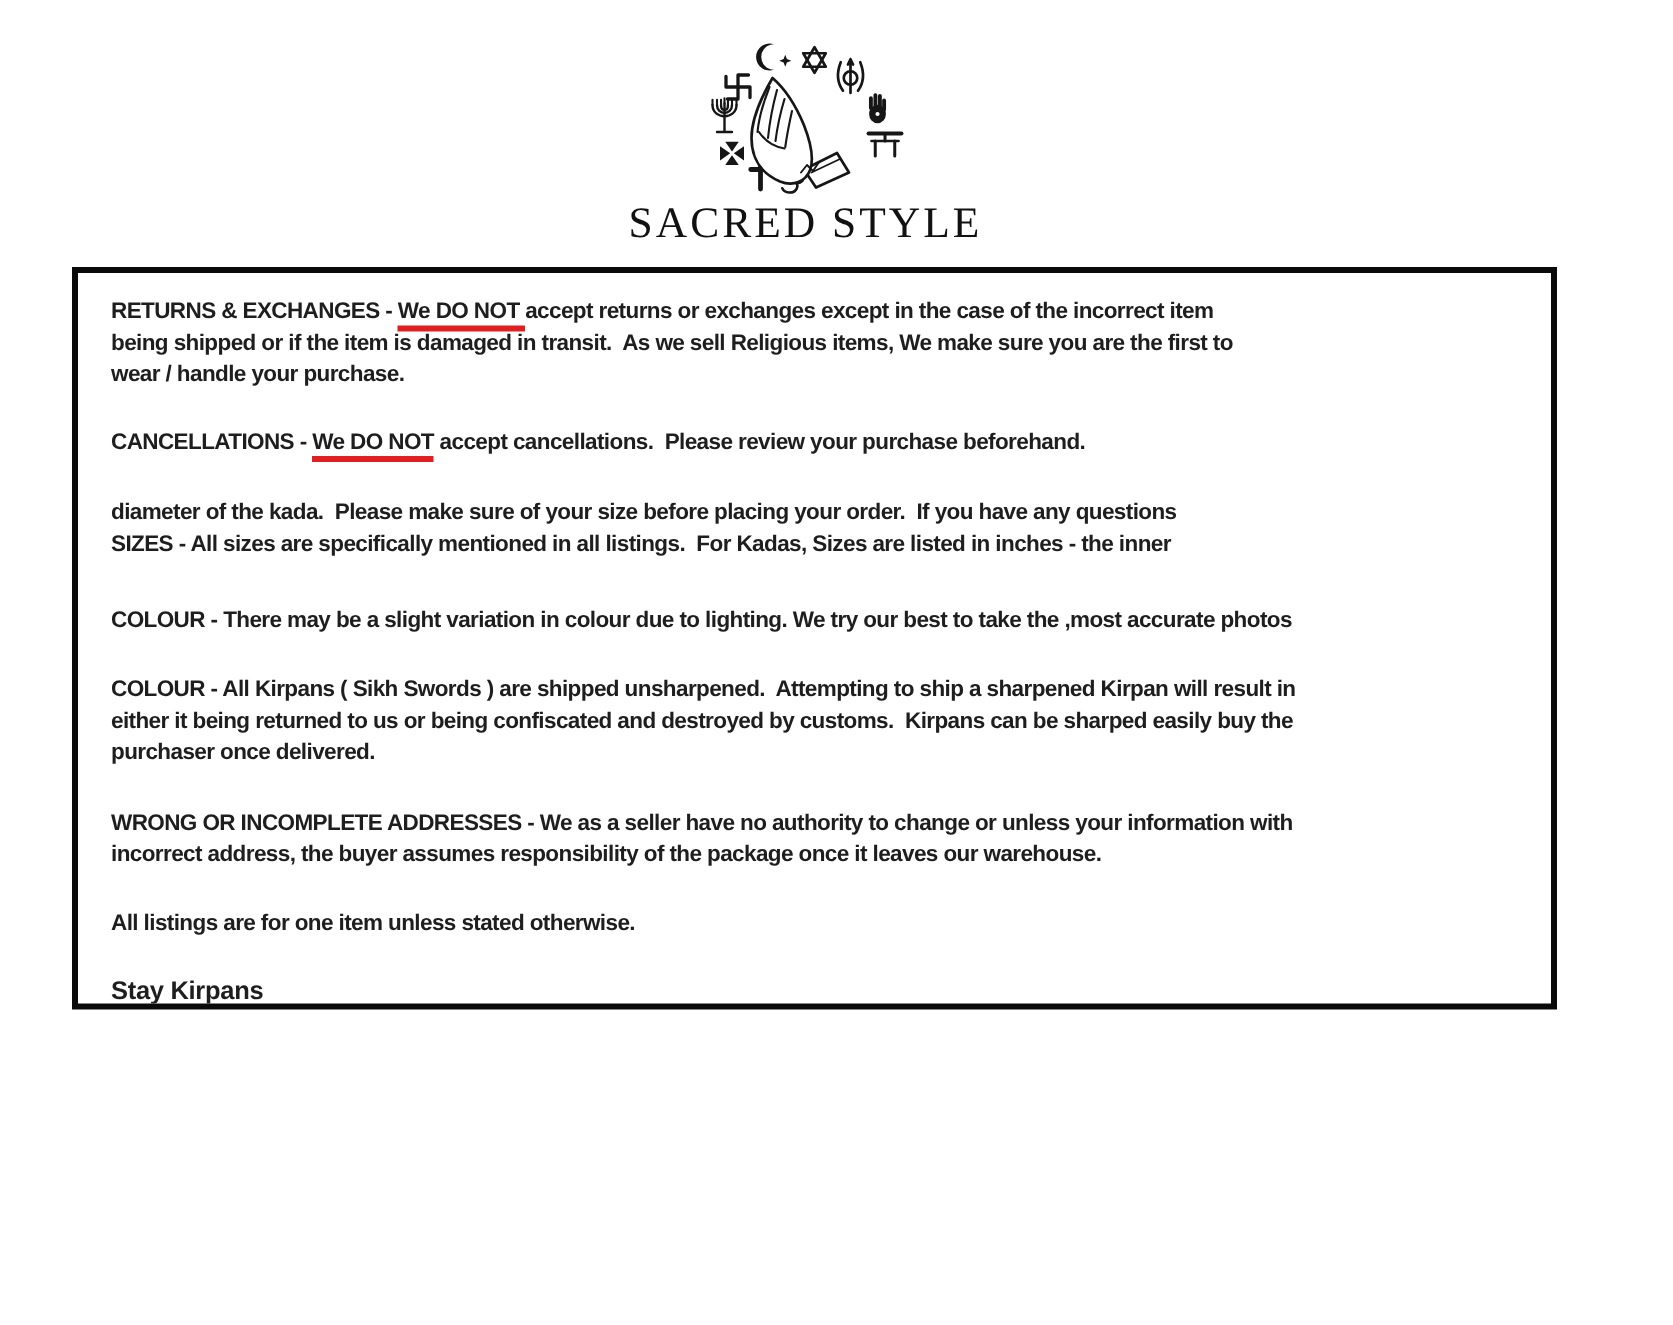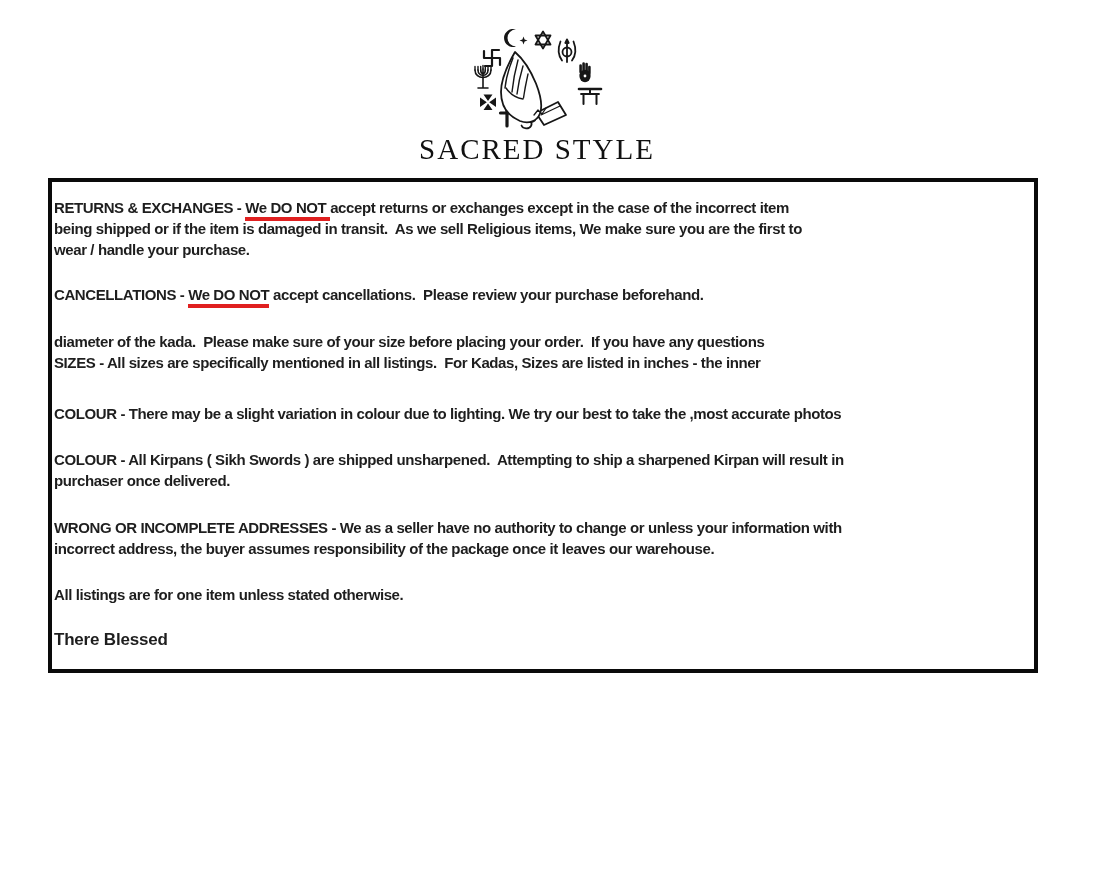--- a/index.html
+++ b/index.html
@@ -4,21 +4,21 @@
 <style>
   html,body{margin:0;padding:0;background:#fff;}
   .page{position:relative;width:1115px;height:883px;background:#fff;overflow:hidden;
         font-family:"Liberation Sans",sans-serif;color:var(--text,#1e1e1e);}
   .logo-svg{position:absolute;left:468px;top:25px;}
   .brand{position:absolute;top:133px;left:537px;transform:translateX(-50%);
          font-family:"Liberation Serif",serif;font-size:29px;font-weight:400;
          letter-spacing:2px;white-space:nowrap;color:#111;}
   .policy-box{position:absolute;left:48px;top:178px;width:990px;height:495px;
               border:4px solid var(--border,#0a0a0a);box-sizing:border-box;
-              padding:15px 2px;overflow:hidden;background:#fff;}
+              padding:15px 22px;overflow:hidden;background:#fff;}
   .para{font-size:15px;font-weight:700;line-height:21px;letter-spacing:-0.4px;}
   .line{white-space:pre;}
   .redline{border-bottom:4px solid var(--red,#e02020);padding-bottom:1px;}
   .m24{margin-bottom:24px}.m25{margin-bottom:25px}.m26{margin-bottom:26px}.m30{margin-bottom:30px}
   .signoff{font-size:17px;letter-spacing:-0.2px;}
   .ink{stroke:#161616;fill:none;stroke-linecap:round;stroke-linejoin:round;}
 </style>
 </head>
 <body>
 
@@ -100,30 +100,31 @@
       <div class="line">diameter of the kada.  Please make sure of your size before placing your order.  If you have any questions</div>
       <div class="line"><span>SIZES</span><span> - </span><span>All sizes are specifically mentioned in all listings.  For Kadas, Sizes are listed in inches - the inner</span></div>
     </div>
 
     <div class="para m25">
       <div class="line"><span>COLOUR</span><span> - </span><span>There may be a slight variation in colour due to lighting. We try our best to take the ,most accurate photos</span></div>
     </div>
 
     <div class="para m26">
       <div class="line"><span>COLOUR</span><span> - </span><span>All Kirpans ( Sikh Swords ) are shipped unsharpened.  Attempting to ship a sharpened Kirpan will result in</span></div>
+      <div class="line">either it being returned to us or being confiscated and destroyed by customs.  Kirpans can be sharped easily buy the</div>
       <div class="line">purchaser once delivered.</div>
     </div>
 
     <div class="para m25">
       <div class="line"><span>WRONG OR INCOMPLETE ADDRESSES</span><span> - </span><span>We as a seller have no authority to change or unless your information with</span></div>
       <div class="line">incorrect address, the buyer assumes responsibility of the package once it leaves our warehouse.</div>
     </div>
 
     <div class="para m24">
       <div class="line">All listings are for one item unless stated otherwise.</div>
     </div>
 
     <div class="para signoff">
-      <div class="line">There Blessed</div>
+      <div class="line">Stay Kirpans</div>
     </div>
 
   </section>
 </div>
 
 </body></html>

